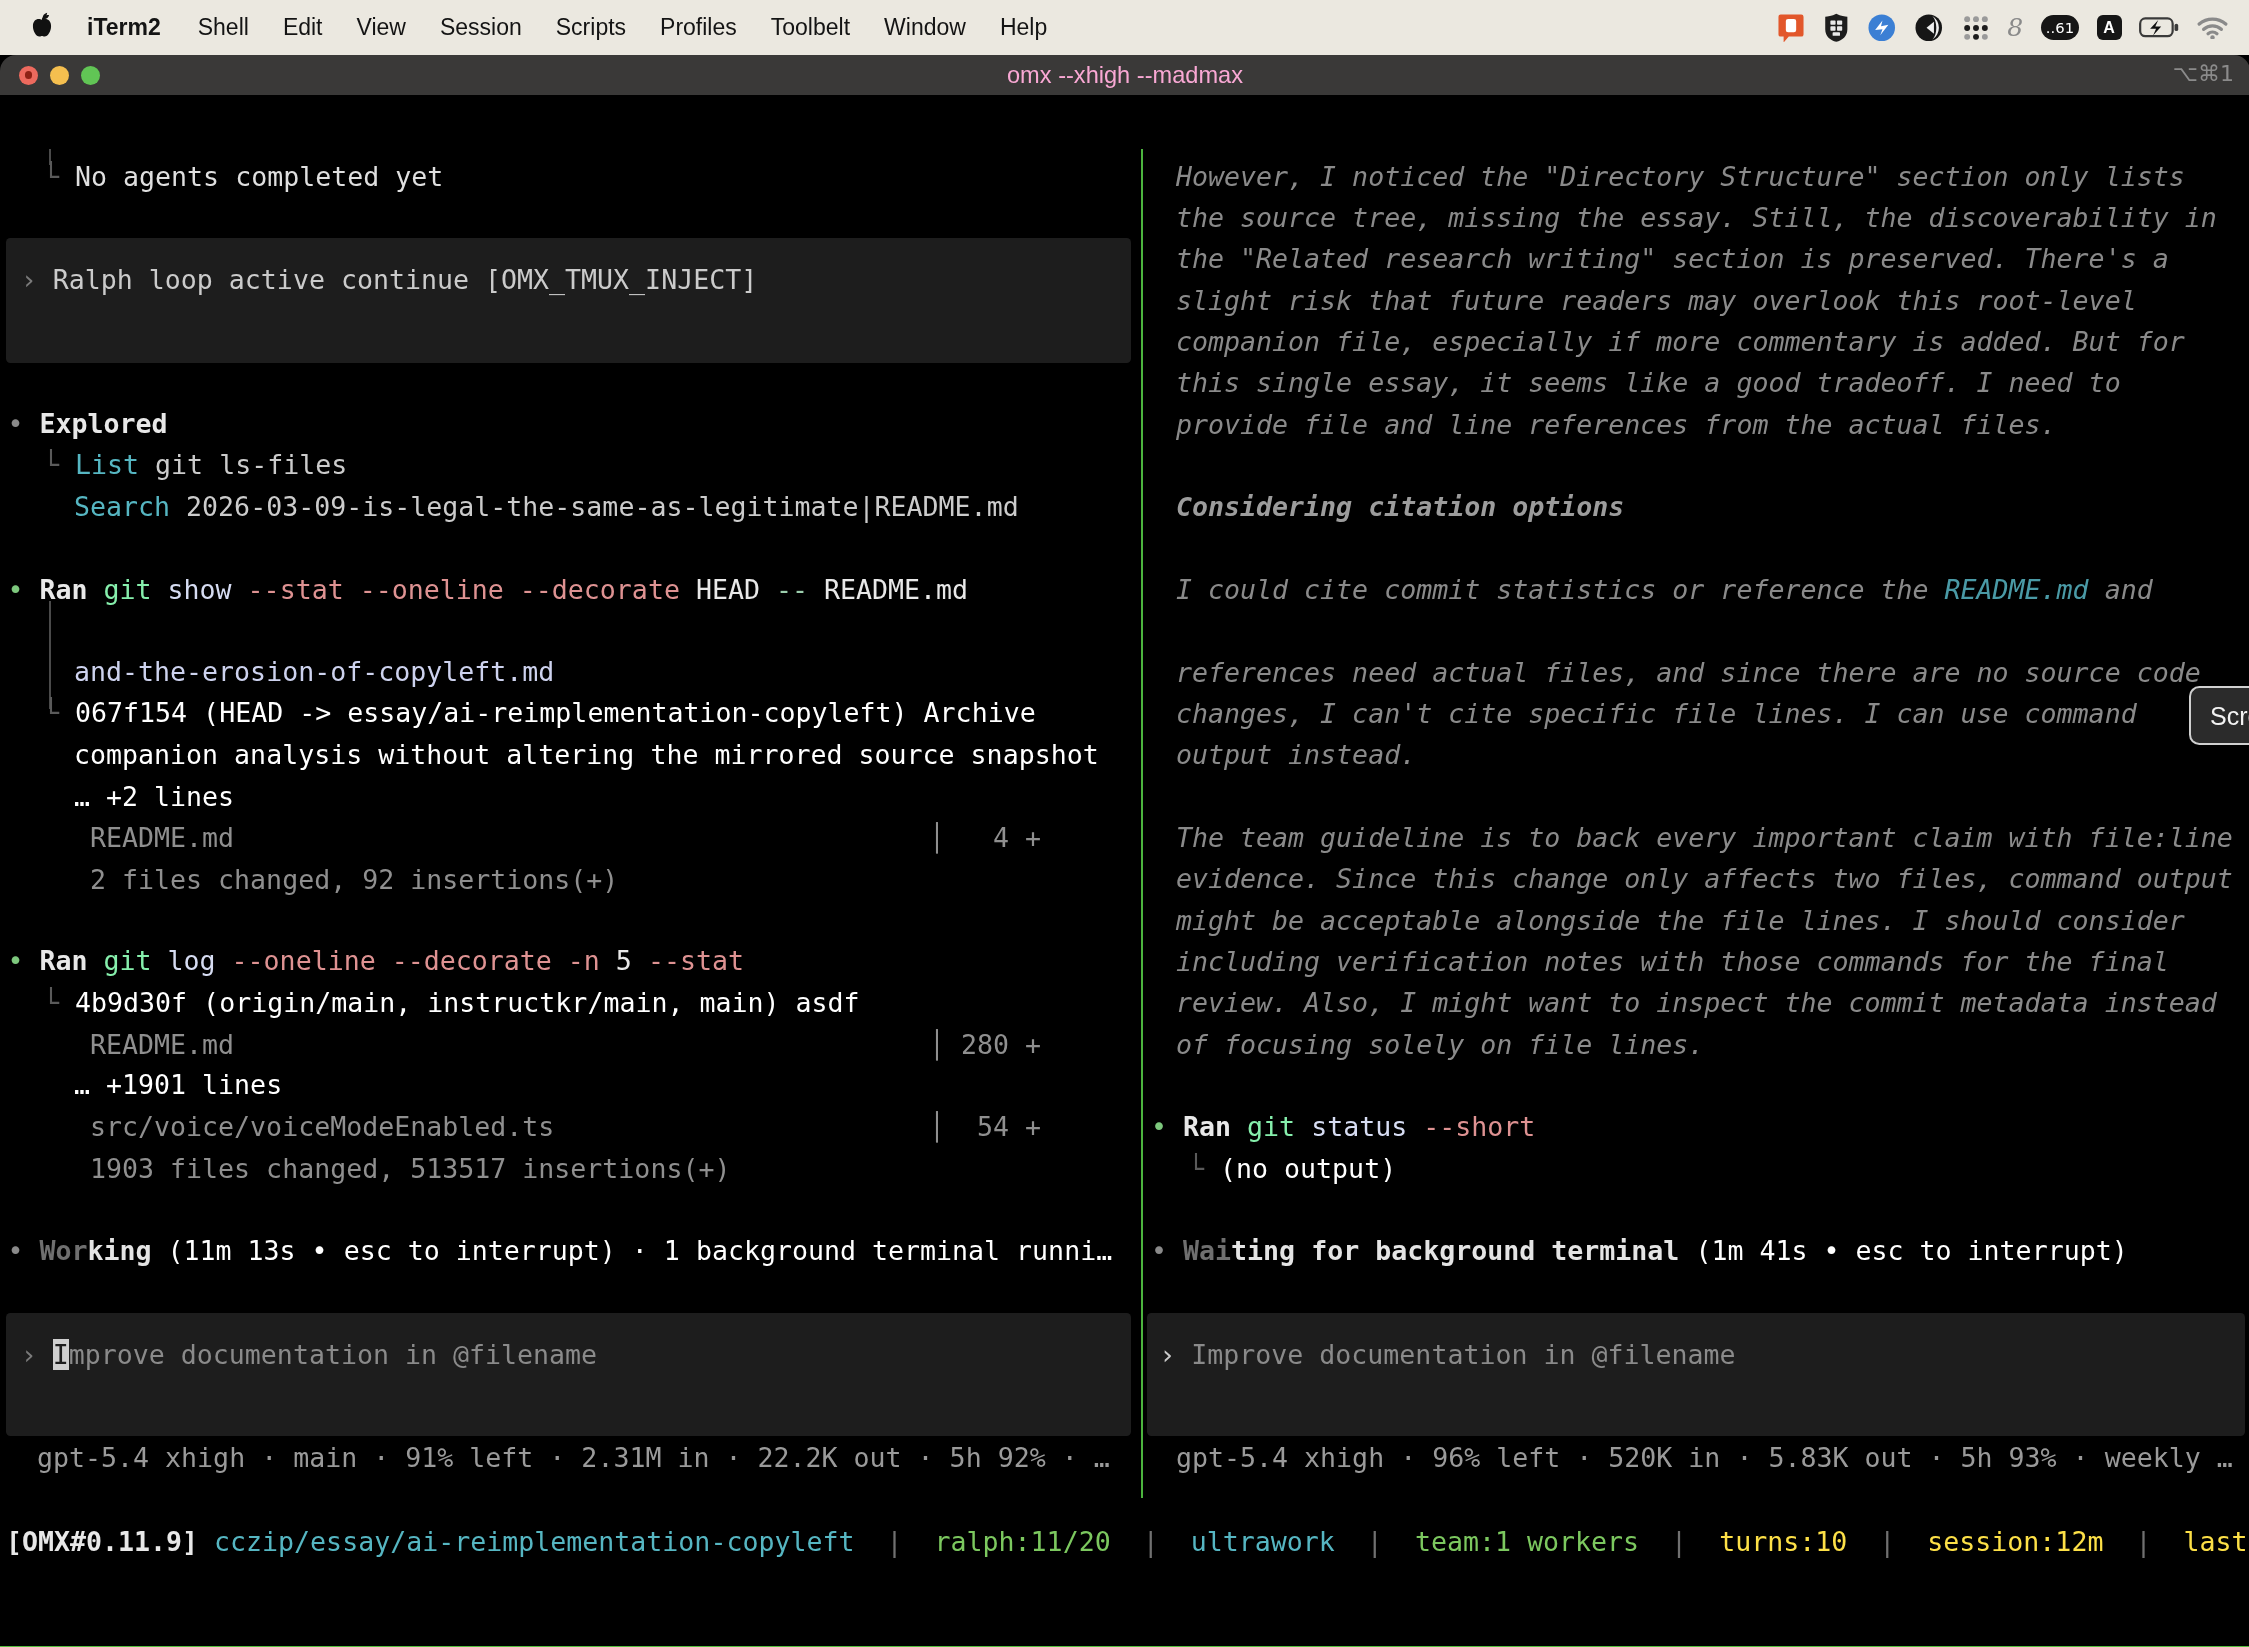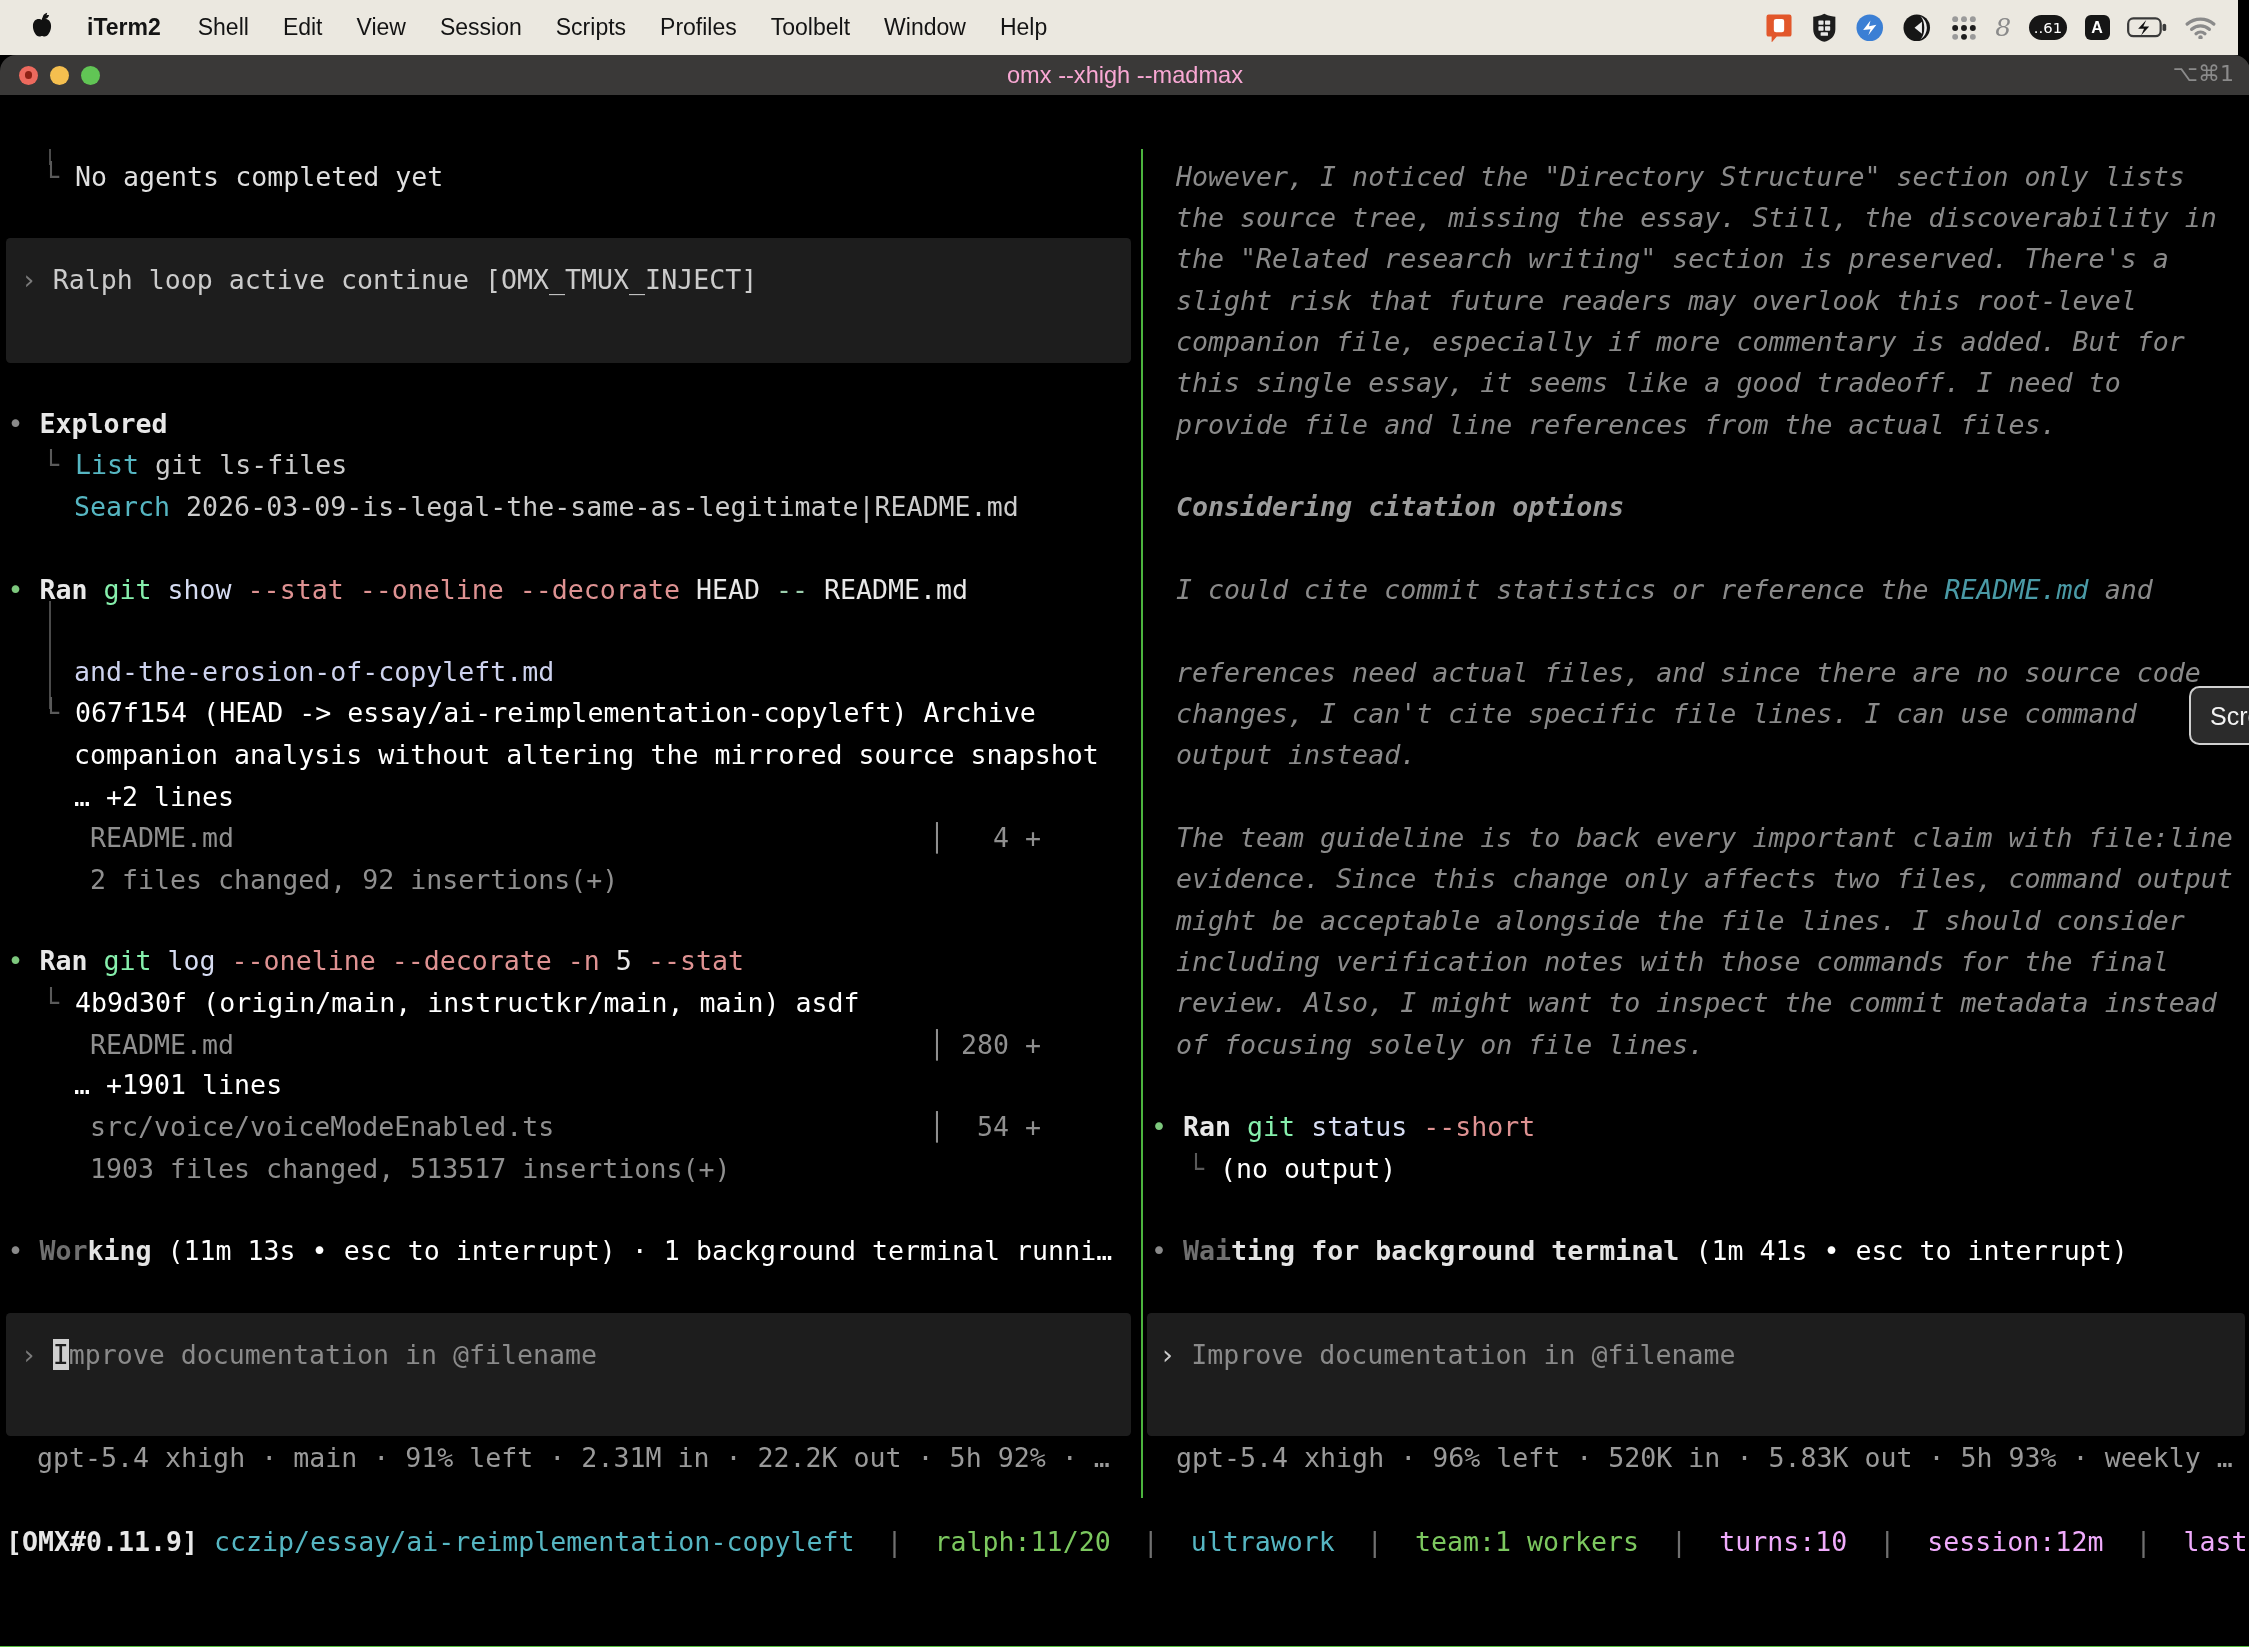--- a/index.html
+++ b/index.html
@@ -1,19 +1,19 @@
 <!DOCTYPE html>
 <html style="font-size:11.8px"><head>
 <meta charset="utf-8">
 <style>
   html,body{margin:0;padding:0;background:#000;}
   body{width:2250px;height:1648px;position:relative;overflow:hidden;font-family:"DejaVu Sans Mono",monospace;}
 
   
-  .menubar{position:absolute;top:0;left:0;right:12px;height:55px;background:#ebe8e0;display:flex;align-items:center;font-family:"Liberation Sans",sans-serif;font-size:23px;color:#141414;z-index:5;}
+  .menubar{position:absolute;top:0;left:0;right:0;height:55px;background:#ebe8e0;display:flex;align-items:center;font-family:"Liberation Sans",sans-serif;font-size:23px;color:#141414;z-index:5;}
   .apple-wrap{margin-left:31px;display:flex;align-items:center;}
   .appname{font-weight:700;margin-left:34px;}
   .menu-items{display:flex;margin-left:37px;gap:34px;}
   .menu-item{cursor:default;}
   .mb-right{margin-left:auto;display:flex;align-items:center;gap:17.7px;margin-right:22px;}
   .mbicon{display:flex;align-items:center;justify-content:center;}
   .gauge-badge{background:#161616;color:#fff;border-radius:12.5px;height:25px;min-width:38px;display:flex;align-items:center;justify-content:center;font-size:14.8px;font-family:"DejaVu Sans",sans-serif;}
   .kbd-a{background:#161616;color:#fff;border-radius:5.9px;width:25px;height:25px;display:flex;align-items:center;justify-content:center;font-weight:700;font-size:16px;}
   .squiggle8{font-family:"DejaVu Serif",serif;font-style:italic;font-size:25px;color:#8a8a8a;line-height:1;}
 
@@ -49,21 +49,21 @@
   .tk-b{color:#e8e8e8;font-weight:700;}
   .tk-w{color:#dfdfdf;} .tk-lt{color:#cbcbcb;}
   .tk-git{color:#86efac;} .tk-sub{color:#d6dcf2;}
   .tk-flag{color:#de9292;} .tk-arg{color:#e8e8e8;} .tk-mint{color:#9ccfad;}
   .tk-cyan{color:#56b6c2;} .tk-gray{color:#ffffff;} .tk-dim{color:#7a7a7a;}
   .tk-elb{color:#5a5a5a;} .tk-lav{color:#cdd2ee;}
   .tk-dimb{color:#6f6f6f;font-weight:700;} .tk-wb{color:#e4e4e4;font-weight:700;}
   .tk-cur{background:#cfcfcf;color:#1d1d1d;}
   .tk-ph{color:#8a8a8a;}
   .tk-it{color:#8a8a8a;font-style:italic;} .tk-link{color:#4a9aa6;font-style:italic;}
-  .tk-green{color:#7cc85f;} .tk-sep{color:#707070;} .tk-gray2{color:#f0abfc;}
+  .tk-green{color:#7cc85f;} .tk-sep{color:#707070;} .tk-gray2{color:#fde047;}
 
   
   .omx-line{left:5.9px;}
   .tmuxbar{position:absolute;left:0;right:0;top:1497px;height:43px;background:#55bd3e;color:#0b1a06;display:flex;align-items:center;font-size:26.6px;}
 
   
   .screen-tab{position:absolute;left:2189px;top:686px;width:96px;height:59px;background:#2b2b2b;border:2.2px solid #d0d0d0;border-right:none;border-radius:10.3px 0 0 10.3px;color:#f2f2f2;font-family:"Liberation Sans",sans-serif;font-size:25px;line-height:56px;padding-left:19px;box-sizing:border-box;z-index:6;}
 </style>
 </head>
 <body>

